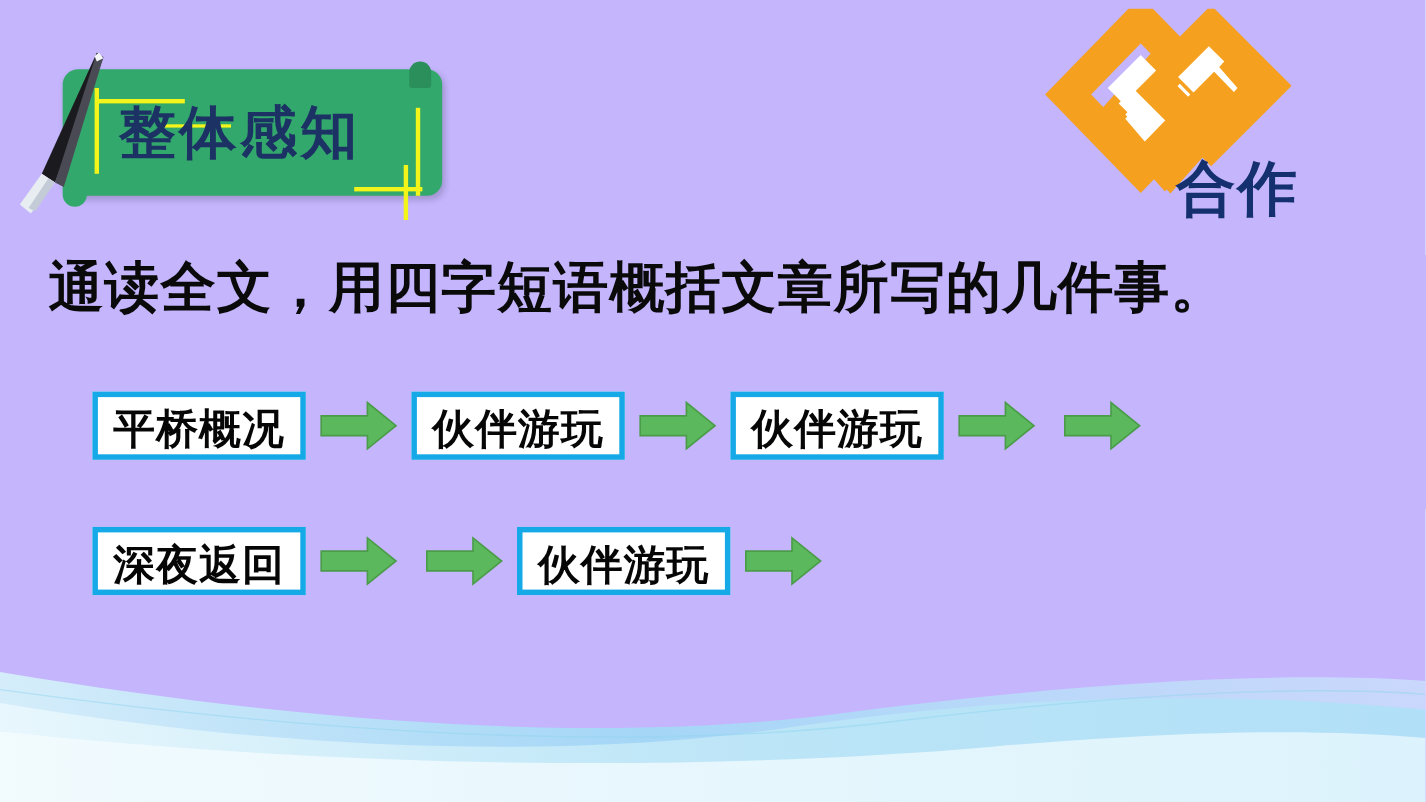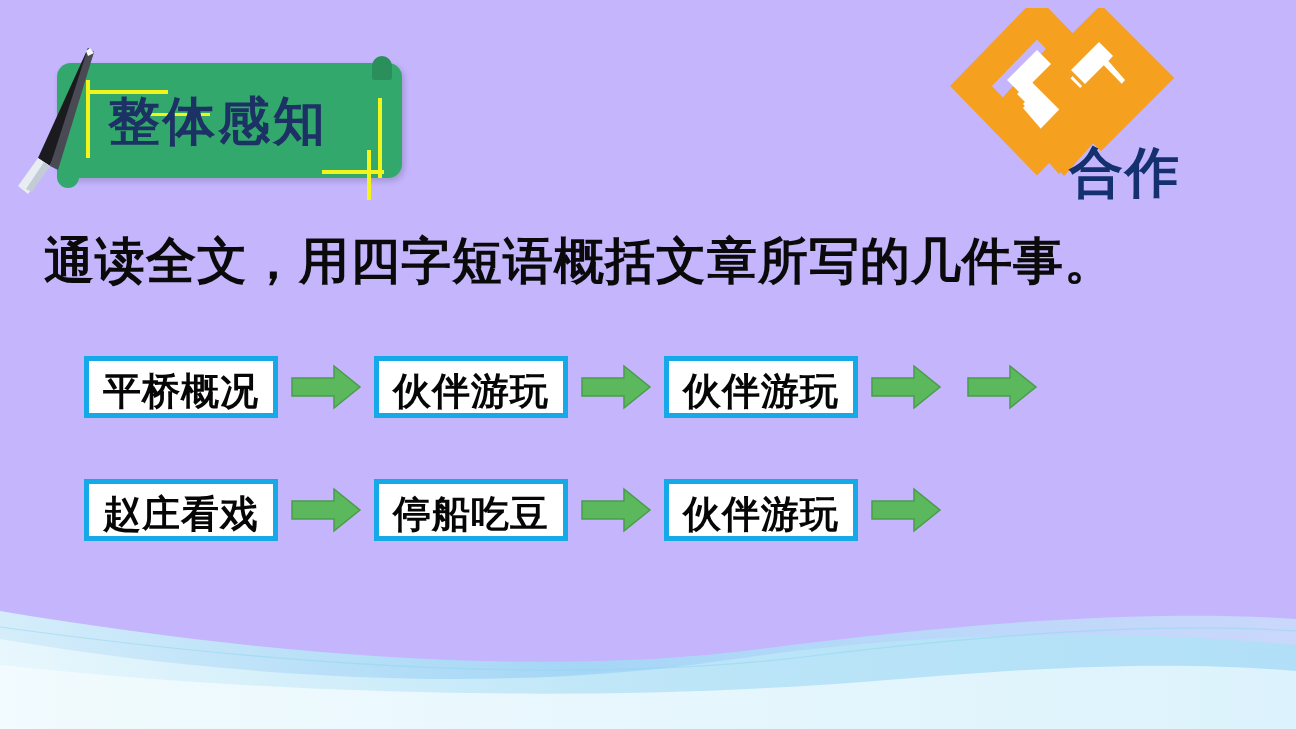--- a/index.html
+++ b/index.html
@@ -251,28 +251,25 @@
     <svg class="arrow" viewBox="0 0 72 48">
       <polygon points="2,15 44,15 44,3 70,24 44,45 44,33 2,33" fill="#5cb85c" stroke="#4a9c49" stroke-width="1.5"></polygon>
     </svg>
     <svg class="arrow" viewBox="0 0 72 48">
       <polygon points="2,15 44,15 44,3 70,24 44,45 44,33 2,33" fill="#5cb85c" stroke="#4a9c49" stroke-width="1.5"></polygon>
     </svg>
   </div>
 
   <div class="flow-row r2">
     <div class="node">
-      <span class="node-label">赵庄看戏</span>
-    </div>
-    <svg class="arrow" viewBox="0 0 72 48">
-      <polygon points="2,15 44,15 44,3 70,24 44,45 44,33 2,33" fill="#5cb85c" stroke="#4a9c49" stroke-width="1.5"></polygon>
-    </svg>
-    <div class="node">
-      <span class="node-label">停船吃豆</span>
-    </div>
+      <span class="node-label">深夜返回</span>
+    </div>
+    <svg class="arrow" viewBox="0 0 72 48">
+      <polygon points="2,15 44,15 44,3 70,24 44,45 44,33 2,33" fill="#5cb85c" stroke="#4a9c49" stroke-width="1.5"></polygon>
+    </svg>
     <svg class="arrow" viewBox="0 0 72 48">
       <polygon points="2,15 44,15 44,3 70,24 44,45 44,33 2,33" fill="#5cb85c" stroke="#4a9c49" stroke-width="1.5"></polygon>
     </svg>
     <div class="node">
       <span class="node-label">伙伴游玩</span>
     </div>
     <svg class="arrow" viewBox="0 0 72 48">
       <polygon points="2,15 44,15 44,3 70,24 44,45 44,33 2,33" fill="#5cb85c" stroke="#4a9c49" stroke-width="1.5"></polygon>
     </svg>
   </div>

